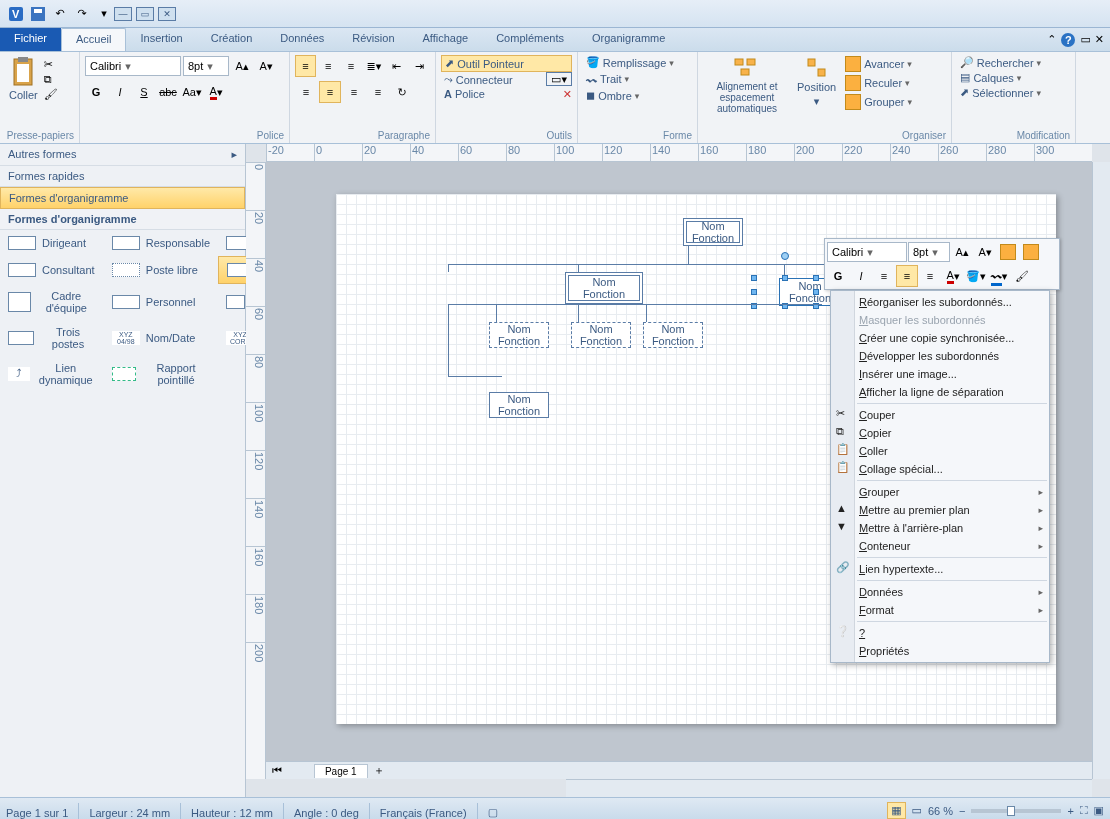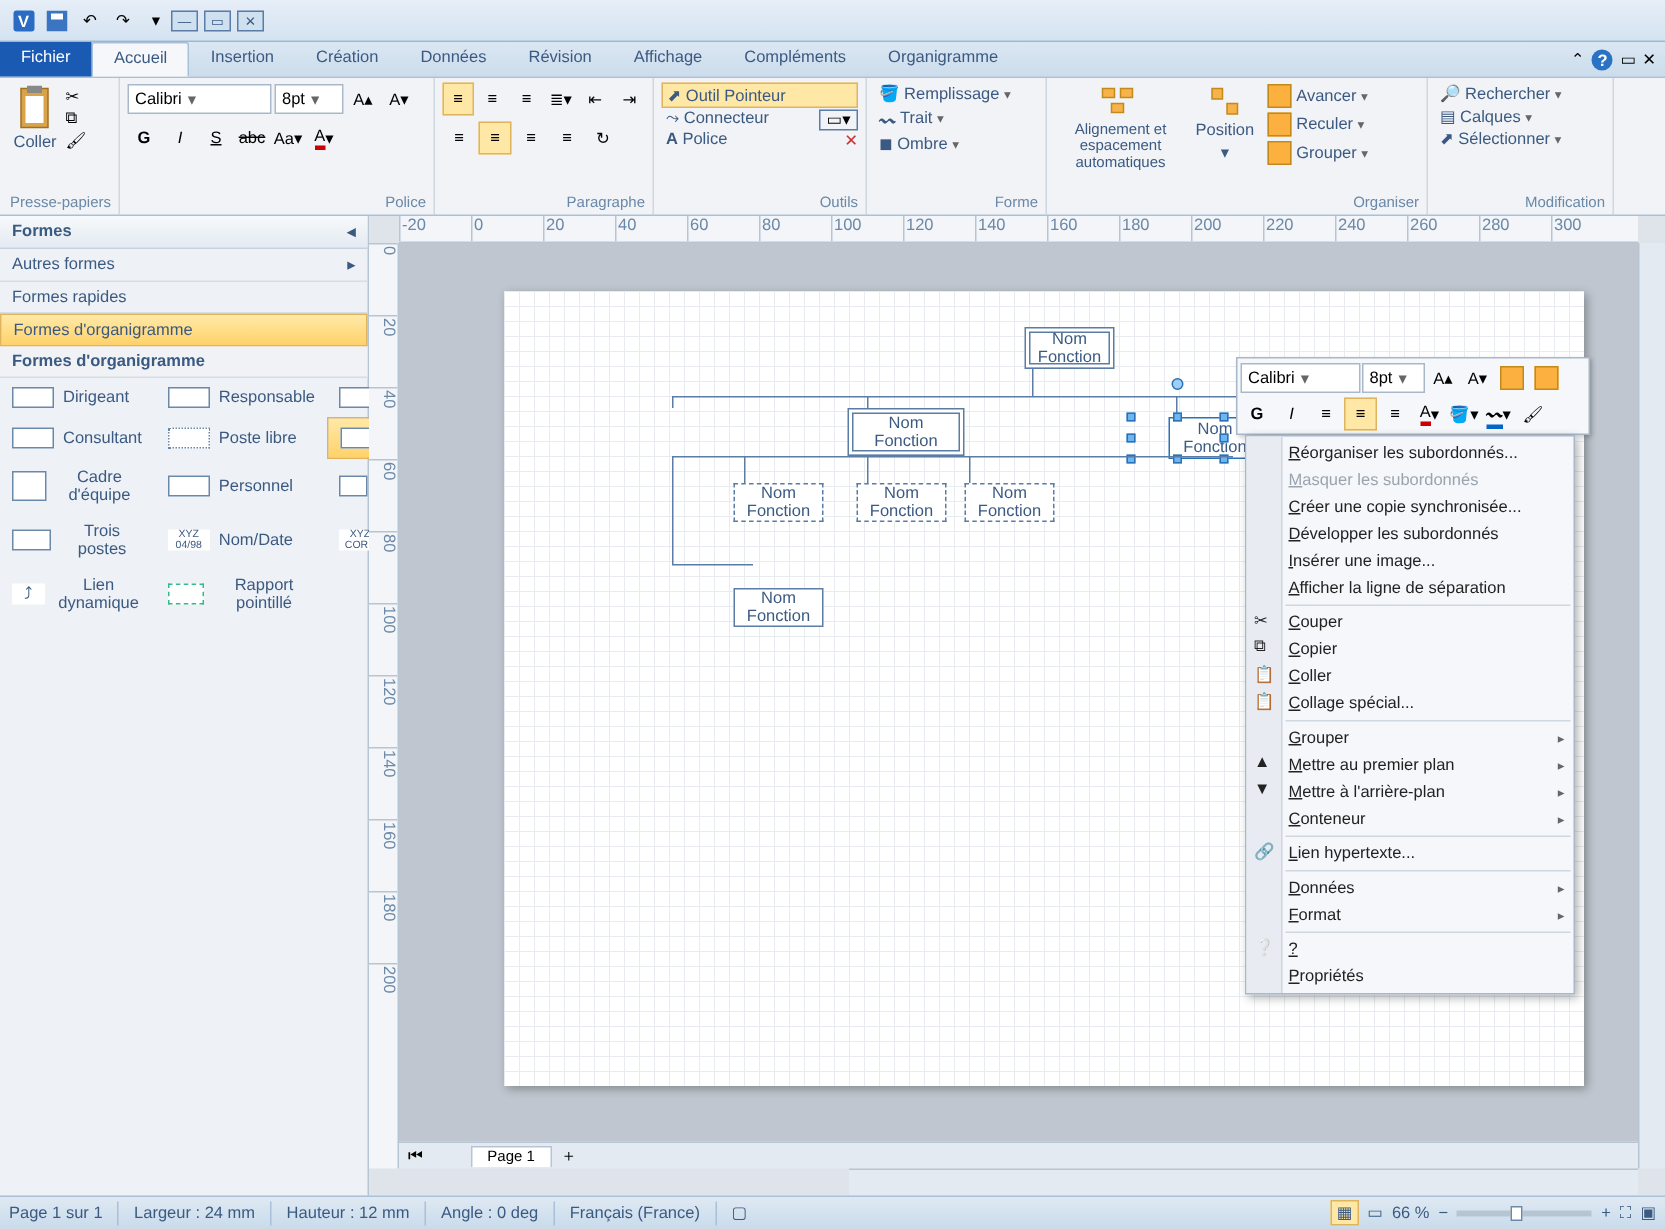--- a/index.html
+++ b/index.html
@@ -76,21 +76,21 @@
 
 .ctx-menu { position:absolute; width:220px; background:#f5f7fa; border:1px solid #a8b8c9; box-shadow:2px 2px 6px rgba(0,0,0,.3); padding:2px 0; }
 .ctx-item { display:flex; align-items:center; padding:3px 6px 3px 28px; color:#222; position:relative; }
 .ctx-item.dis { color:#9aa4af; }
 .ctx-item .sub { margin-left:auto; color:#666; font-size:9px; }
 .ctx-item .cic { position:absolute; left:5px; width:16px; height:16px; }
 .ctx-sep { height:1px; background:#cfd7e1; margin:2px 2px 2px 26px; }
 .ctx-strip { position:absolute; left:0; top:0; bottom:0; width:24px; background:#e8ecf2; border-right:1px solid #d0d6de; }
 
 
-.statusbar { position:absolute; left:0; right:0; bottom:0; height:22px; background:linear-gradient(#dfe9f3,#c9dbeb); border-top:1px solid #a8c0d8; display:flex; align-items:center; padding:10px 6px; gap:10px; color:#3b5a82; }
+.statusbar { position:absolute; left:0; right:0; bottom:0; height:22px; background:linear-gradient(#dfe9f3,#c9dbeb); border-top:1px solid #a8c0d8; display:flex; align-items:flex-end; padding:0 6px; gap:10px; color:#3b5a82; }
 .statusbar .sep { width:1px; height:16px; background:#a8c0d8; }
 .sb-right { margin-left:auto; display:flex; align-items:center; gap:6px; }
 .zoom-track { width:90px; height:4px; background:#b7c5d3; position:relative; }
 .zoom-thumb { position:absolute; top:-3px; left:40%; width:8px; height:10px; background:#fff; border:1px solid #6a88a8; }
 
 u { text-decoration: underline; }
 </style>
 </head>
 <body>
 
@@ -308,24 +308,20 @@
         <span>Sélectionner</span>
         <span class="dd">▾</span>
       </div>
     <div class="group-label">Modification</div>
   </div>
 </div>
 
 <div class="content">
 
   <div class="shapes-pane">
-    <div class="shapes-hdr">
-        <span>Formes</span>
-        <span class="coll">◂</span>
-      </div>
     <div class="shapes-sub">
         <span>Autres formes</span>
         <span style="margin-left:auto">▸</span>
       </div>
     <div class="shapes-sub">Formes rapides</div>
     <div class="shapes-sub sel">Formes d'organigramme</div>
     <div class="shapes-sub bold">Formes d'organigramme</div>
     <div class="shape-grid">
       <div class="shape-item">
           <span class="shape-ic"></span>

